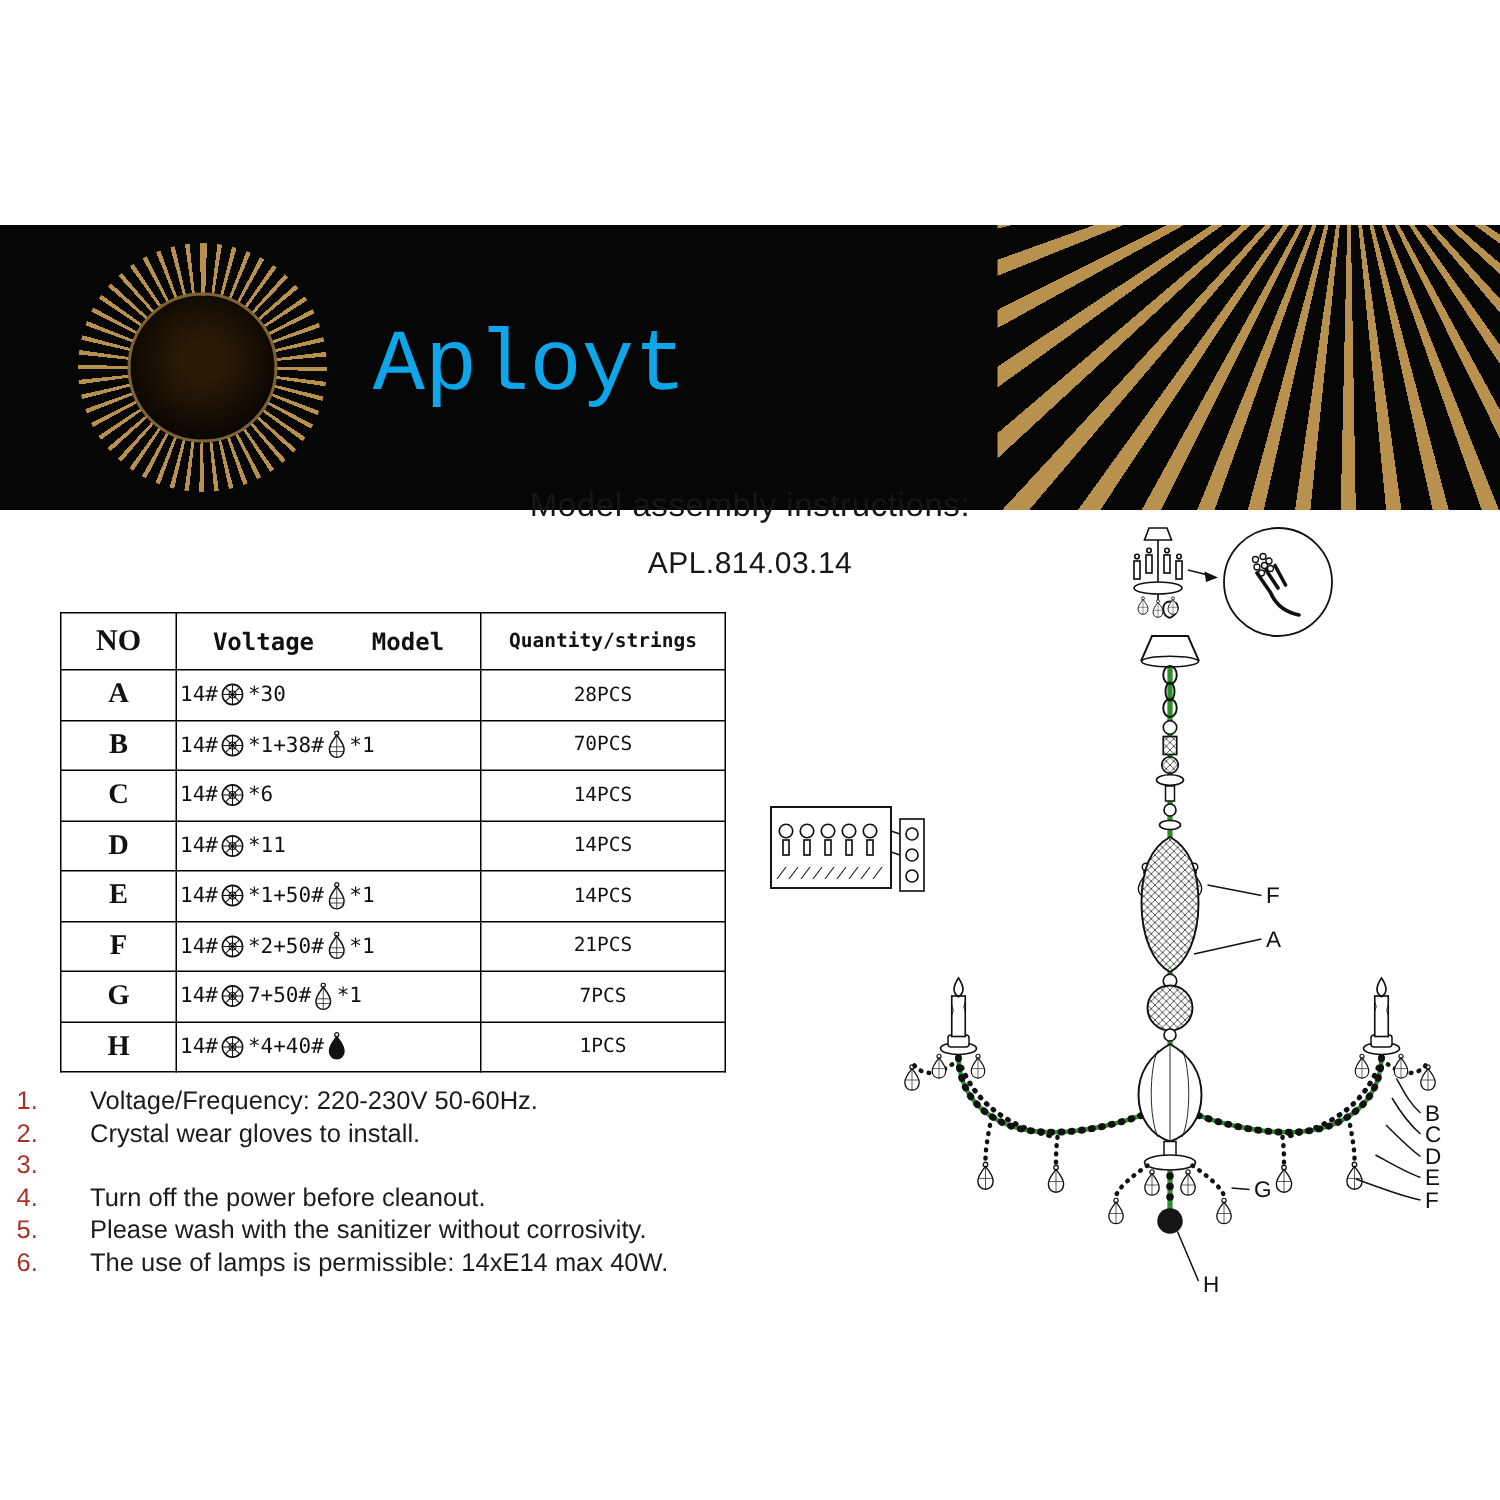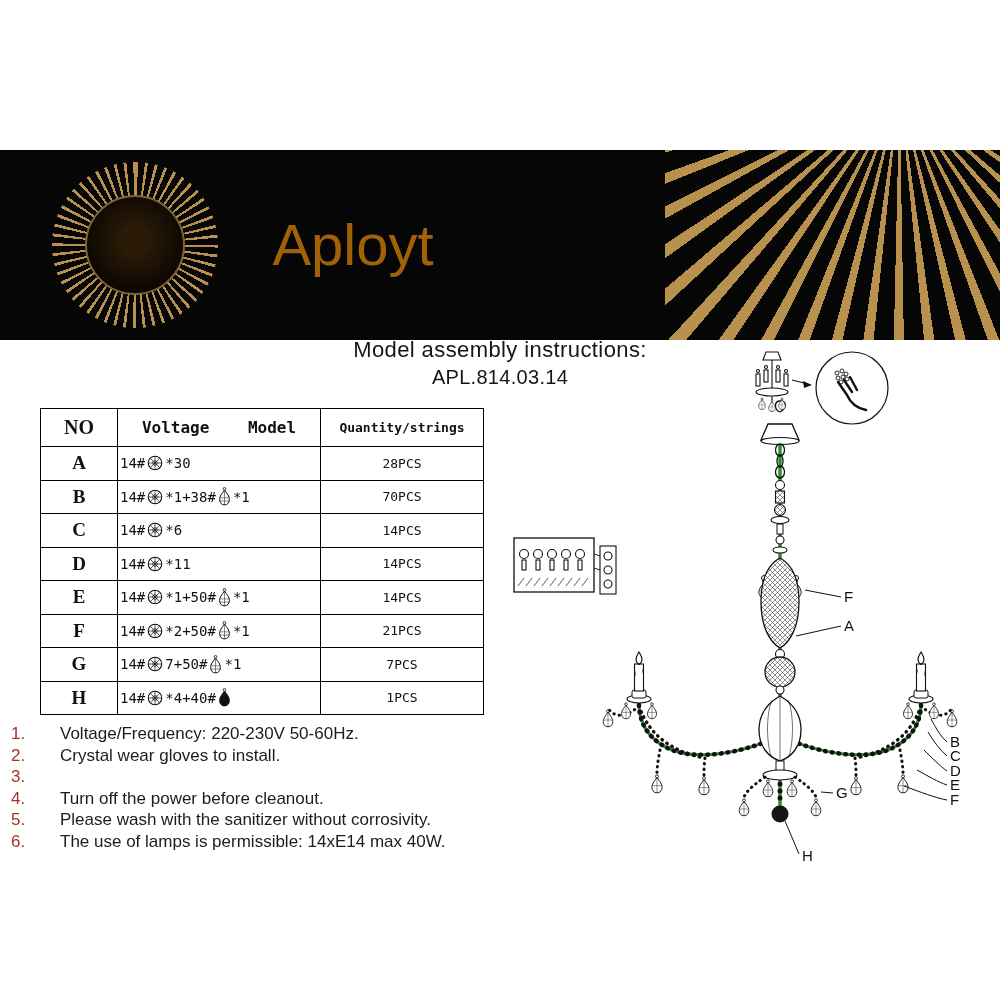--- a/index.html
+++ b/index.html
@@ -7,28 +7,28 @@
         font-family:"Liberation Sans", sans-serif;color:#111;}
 
   
   .band{position:absolute;left:0;top:150px;width:1000px;height:190px;background:#060606;overflow:hidden;}
   .sunburst{position:absolute;left:52px;top:12px;width:166px;height:166px;border-radius:50%;
             background:repeating-conic-gradient(#b8914f 0deg 2.1deg, #060606 2.1deg 6.9deg);}
   .sunburst-core{position:absolute;left:33px;top:33px;width:96px;height:96px;border-radius:50%;
             background:radial-gradient(circle at 50% 45%, #2a1a06 20%, #0b0702 72%);
             border:2px solid #7d6233;}
   .brand{position:absolute;left:238px;top:48px;width:230px;text-align:center;
-         font-family:Liberation Sans, sans-serif;font-size:58px;line-height:94px;color:#a16207;}
+         font-family:Liberation Mono, monospace;font-size:58px;line-height:94px;color:#0ea5e9;}
   .rays{position:absolute;right:0;top:0;width:335px;height:190px;
         background:repeating-conic-gradient(from 110deg at 70% -32%, #b8914f 0deg 2.3deg, #060606 2.3deg 6.9deg);}
 
   
-  .assembly-title{position:absolute;left:280px;top:337px;width:440px;text-align:center;color:#161616;}
+  .assembly-title{position:absolute;left:280px;top:324px;width:440px;text-align:center;color:#161616;}
   .assembly-title .t1{font-size:22px;letter-spacing:0.4px;}
-  .assembly-title .t2{font-size:20px;margin-top:3px;letter-spacing:0.3px;}
+  .assembly-title .t2{font-size:20px;margin-top:15px;letter-spacing:0.3px;}
 
   
   .crystal-table{position:absolute;left:40px;top:408px;border-collapse:collapse;
                  font-family:"DejaVu Sans Mono", monospace;background:#fff;padding-left:25px;}
   .crystal-table th,.crystal-table td{border:1.6px solid #000;text-align:center;
                  vertical-align:middle;padding:0 2px;}
   .th-no,.td-no{width:72px;font-family:"Liberation Serif", serif;font-weight:600;}
   .th-no{font-size:20px;}
   .td-no{font-size:19px;}
   .th-crystal,.td-crystal{width:198px;}

